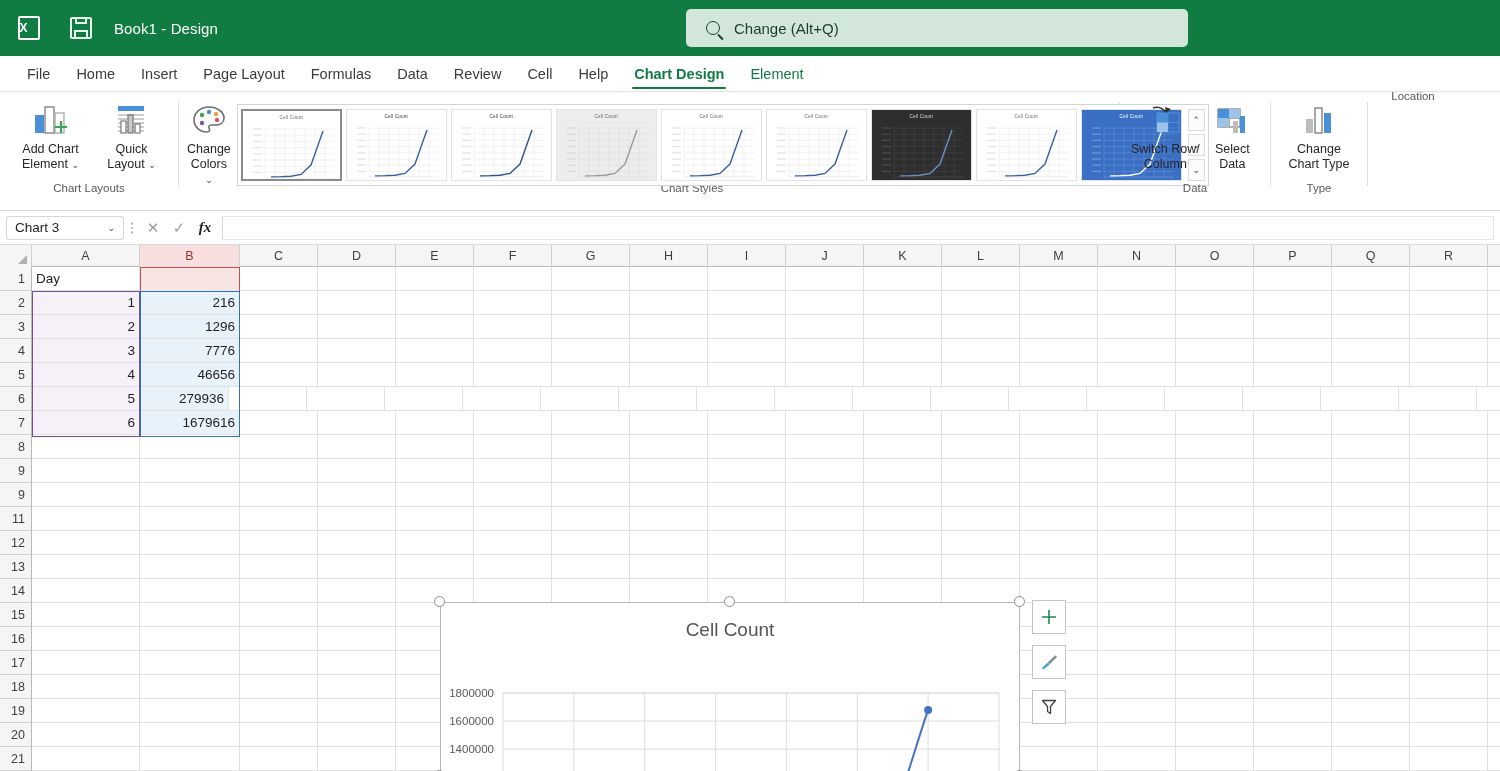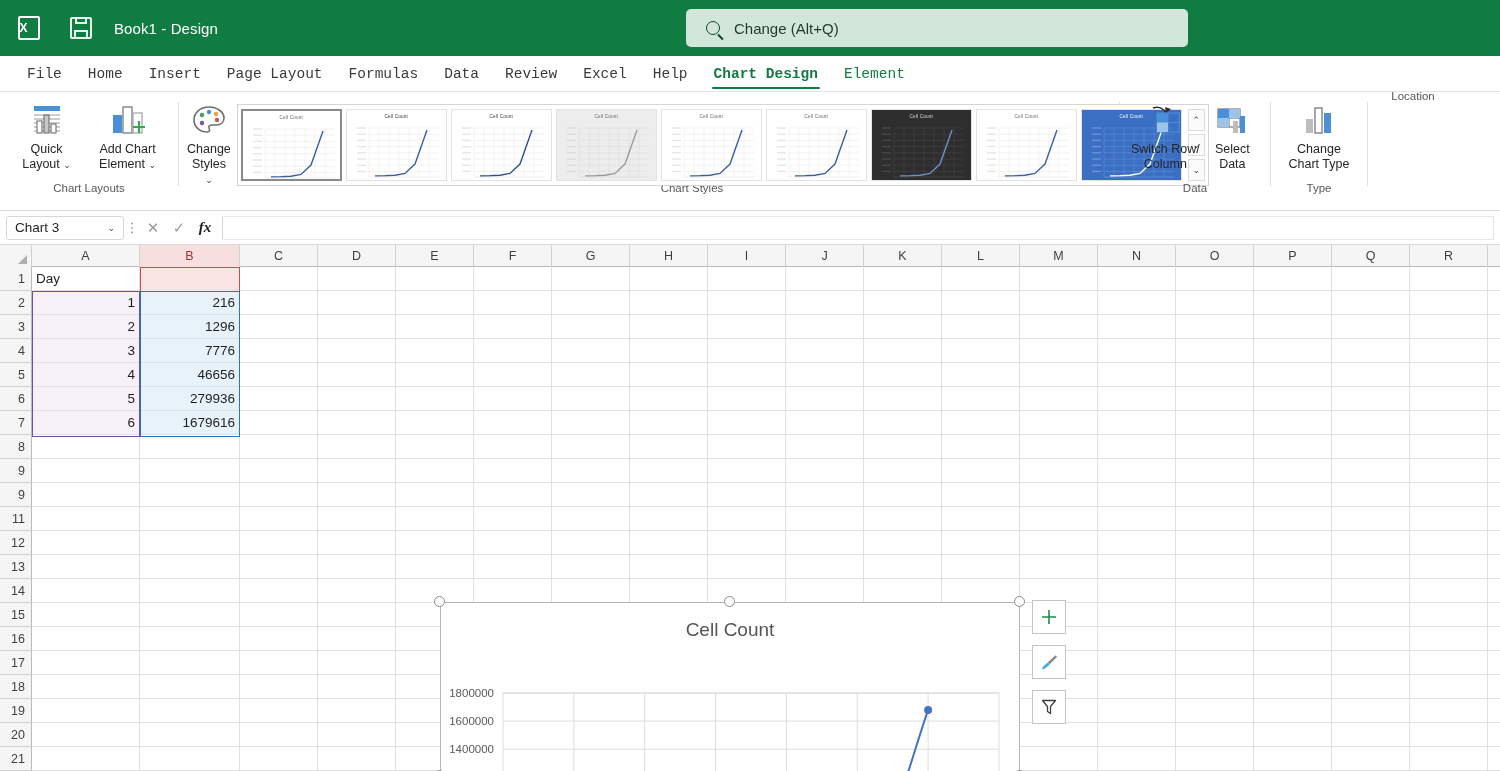--- a/index.html
+++ b/index.html
@@ -52,21 +52,21 @@
   .searchbox .ph { margin-left:14px; color:#1d3b2a; font-size:15px; }
 
   
   .tabbar {
     height:36px; background:#ffffff;
     display:flex; align-items:stretch; padding-left:14px;
     border-bottom:1px solid #e4e4e4;
   }
   .tab {
     padding:0 13px; display:flex; align-items:center;
-    font-size:14.5px; color:#3b3b3b; cursor:pointer; position:relative;font-family:Liberation Mono, monospace;
+    font-size:14.5px; color:#3b3b3b; cursor:pointer; position:relative;
   }
   .tab.ctx { color:#107c41; }
   .tab.active { color:#107c41; font-weight:bold; }
   .tab.active:after {
     content:""; position:absolute; left:11px; right:11px; bottom:2px;
     height:2.5px; background:#107c41; border-radius:2px;
   }
 
   
   .ribbon {
@@ -226,30 +226,45 @@
 </div>
 
 <div class="tabbar">
   <div class="tab">File</div>
   <div class="tab">Home</div>
   <div class="tab">Insert</div>
   <div class="tab">Page Layout</div>
   <div class="tab">Formulas</div>
   <div class="tab">Data</div>
   <div class="tab">Review</div>
-  <div class="tab">Excel</div>
+  <div class="tab">Cell</div>
   <div class="tab">Help</div>
   <div class="tab active">Chart Design</div>
   <div class="tab ctx">Element</div>
 </div>
 
 <div class="ribbon">
 
   <div class="rgroup" style="width:178px">
     <div class="gitems">
+      <div class="bigbtn" style="width:86px">
+        <div class="ico">
+          <svg width="38" height="34" viewBox="0 0 38 34">
+            <rect x="4" y="12" width="9" height="18" fill="#4a90d9"></rect>
+            <rect x="14" y="4" width="9" height="26" fill="#fff" stroke="#7b7b7b" stroke-width="1.3"></rect>
+            <rect x="24" y="10" width="9" height="20" fill="#fff" stroke="#a8a8a8" stroke-width="1.3"></rect>
+            <path d="M24 24 h12 M30 18 v12" stroke="#3aa356" stroke-width="2.2"></path>
+          </svg>
+        </div>
+        <div class="lbl">
+          <span>Add Chart</span><br>
+          <span>Element</span>
+          <span class="caret">⌄</span>
+        </div>
+      </div>
       <div class="bigbtn" style="width:78px">
         <div class="ico">
           <svg width="36" height="34" viewBox="0 0 36 34">
             <rect x="5" y="3" width="26" height="5" fill="#4a90d9"></rect>
             <g stroke="#9a9a9a" stroke-width="1">
               <line x1="5" y1="12" x2="31" y2="12"></line>
                 <line x1="5" y1="16" x2="31" y2="16"></line>
               <line x1="5" y1="20" x2="31" y2="20"></line>
                 <line x1="5" y1="24" x2="31" y2="24"></line>
               <line x1="5" y1="28" x2="31" y2="28"></line>
@@ -258,35 +273,20 @@
             <rect x="15" y="12" width="5" height="18" fill="#c9c9c9" stroke="#6d6d6d" stroke-width="1.1"></rect>
             <rect x="22" y="21" width="5" height="9" fill="#fff" stroke="#6d6d6d" stroke-width="1.1"></rect>
           </svg>
         </div>
         <div class="lbl">
           <span>Quick</span><br>
           <span>Layout</span>
           <span class="caret">⌄</span>
         </div>
       </div>
-      <div class="bigbtn" style="width:86px">
-        <div class="ico">
-          <svg width="38" height="34" viewBox="0 0 38 34">
-            <rect x="4" y="12" width="9" height="18" fill="#4a90d9"></rect>
-            <rect x="14" y="4" width="9" height="26" fill="#fff" stroke="#7b7b7b" stroke-width="1.3"></rect>
-            <rect x="24" y="10" width="9" height="20" fill="#fff" stroke="#a8a8a8" stroke-width="1.3"></rect>
-            <path d="M24 24 h12 M30 18 v12" stroke="#3aa356" stroke-width="2.2"></path>
-          </svg>
-        </div>
-        <div class="lbl">
-          <span>Add Chart</span><br>
-          <span>Element</span>
-          <span class="caret">⌄</span>
-        </div>
-      </div>
     </div>
     <div class="glabel">Chart Layouts</div>
   </div>
 
   <div class="sep"></div>
 
   <div class="rgroup" style="width:940px">
     <div class="gitems">
       <div class="bigbtn" style="width:78px; margin-right:6px">
         <div class="ico">
@@ -294,21 +294,21 @@
             <path d="M19 4 C10 4 4 10 4 17 C4 24 10 29 17 29 C20 29 20 27 19 25 C18 23 20 22 22 22 L26 22 C31 22 34 19 34 15 C34 9 27 4 19 4 Z" fill="none" stroke="#6d6d6d" stroke-width="1.6"></path>
             <circle cx="12" cy="12" r="2.2" fill="#3aa356"></circle>
             <circle cx="19" cy="9" r="2.2" fill="#4a90d9"></circle>
             <circle cx="26" cy="11" r="2.2" fill="#e8a33d"></circle>
             <circle cx="27" cy="17" r="2.2" fill="#d35656"></circle>
             <circle cx="12" cy="20" r="2.2" fill="#7b52a8"></circle>
           </svg>
         </div>
         <div class="lbl">
           <span>Change</span><br>
-          <span>Styles</span>
+          <span>Colors</span>
           <span class="caret">⌄</span>
         </div>
       </div>
 
       <div class="gallery">
 
         <div id="thumbs" style="display:flex">
             <div class="thumb sel">
               <div class="tt" style="color: rgb(102, 102, 102);">Cell Count</div>
               <svg width="101" height="72" viewBox="0 0 101 72">
@@ -825,21 +825,21 @@
           <div class="cell" style="width: 78px;"></div>
           <div class="cell" style="width: 78px;"></div>
           <div class="cell" style="width: 78px;"></div>
           <div class="cell" style="width: 78px;"></div>
           <div class="cell" style="width: 78px;"></div>
           <div class="cell" style="width: 78px;"></div>
           <div class="cell" style="width: 78px;"></div>
         </div>
         <div class="crow">
           <div class="cell num fillA" style="width: 108px;">5</div>
-          <div class="cell num fillB" style="width: 100px;">279936</div>
+          <div class="cell num fillB" style="width: 89px;">279936</div>
           <div class="cell" style="width: 78px;"></div>
           <div class="cell" style="width: 78px;"></div>
           <div class="cell" style="width: 78px;"></div>
           <div class="cell" style="width: 78px;"></div>
           <div class="cell" style="width: 78px;"></div>
           <div class="cell" style="width: 78px;"></div>
           <div class="cell" style="width: 78px;"></div>
           <div class="cell" style="width: 78px;"></div>
           <div class="cell" style="width: 78px;"></div>
           <div class="cell" style="width: 78px;"></div>

